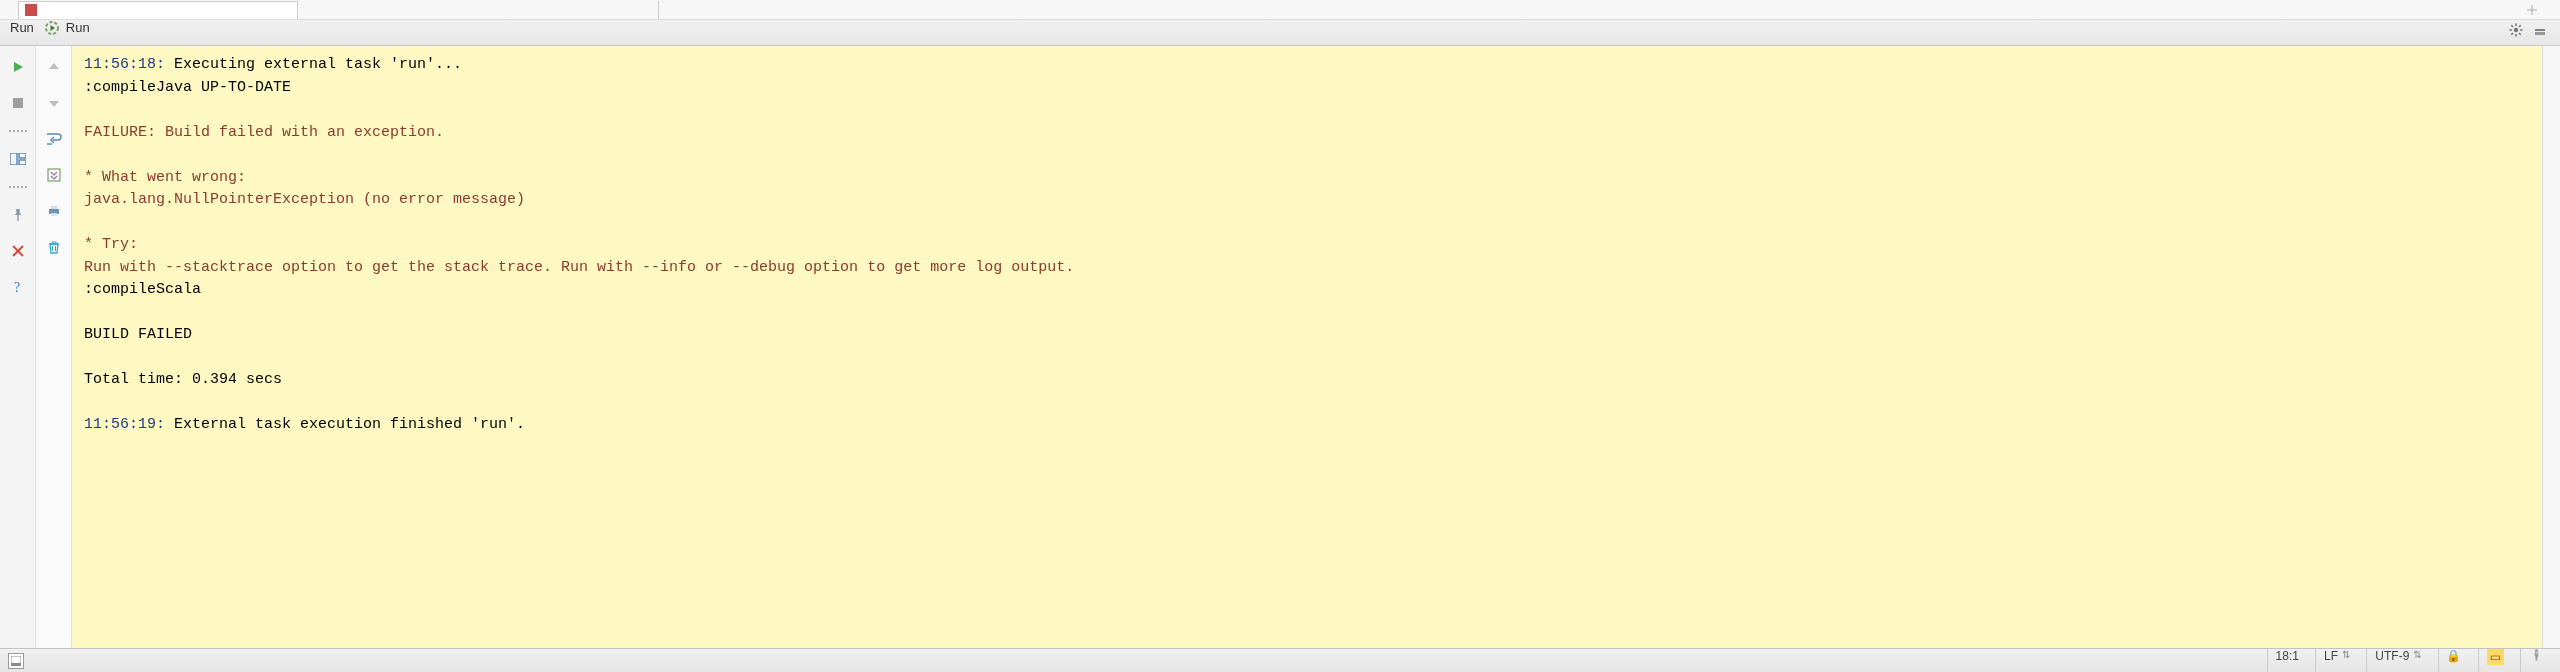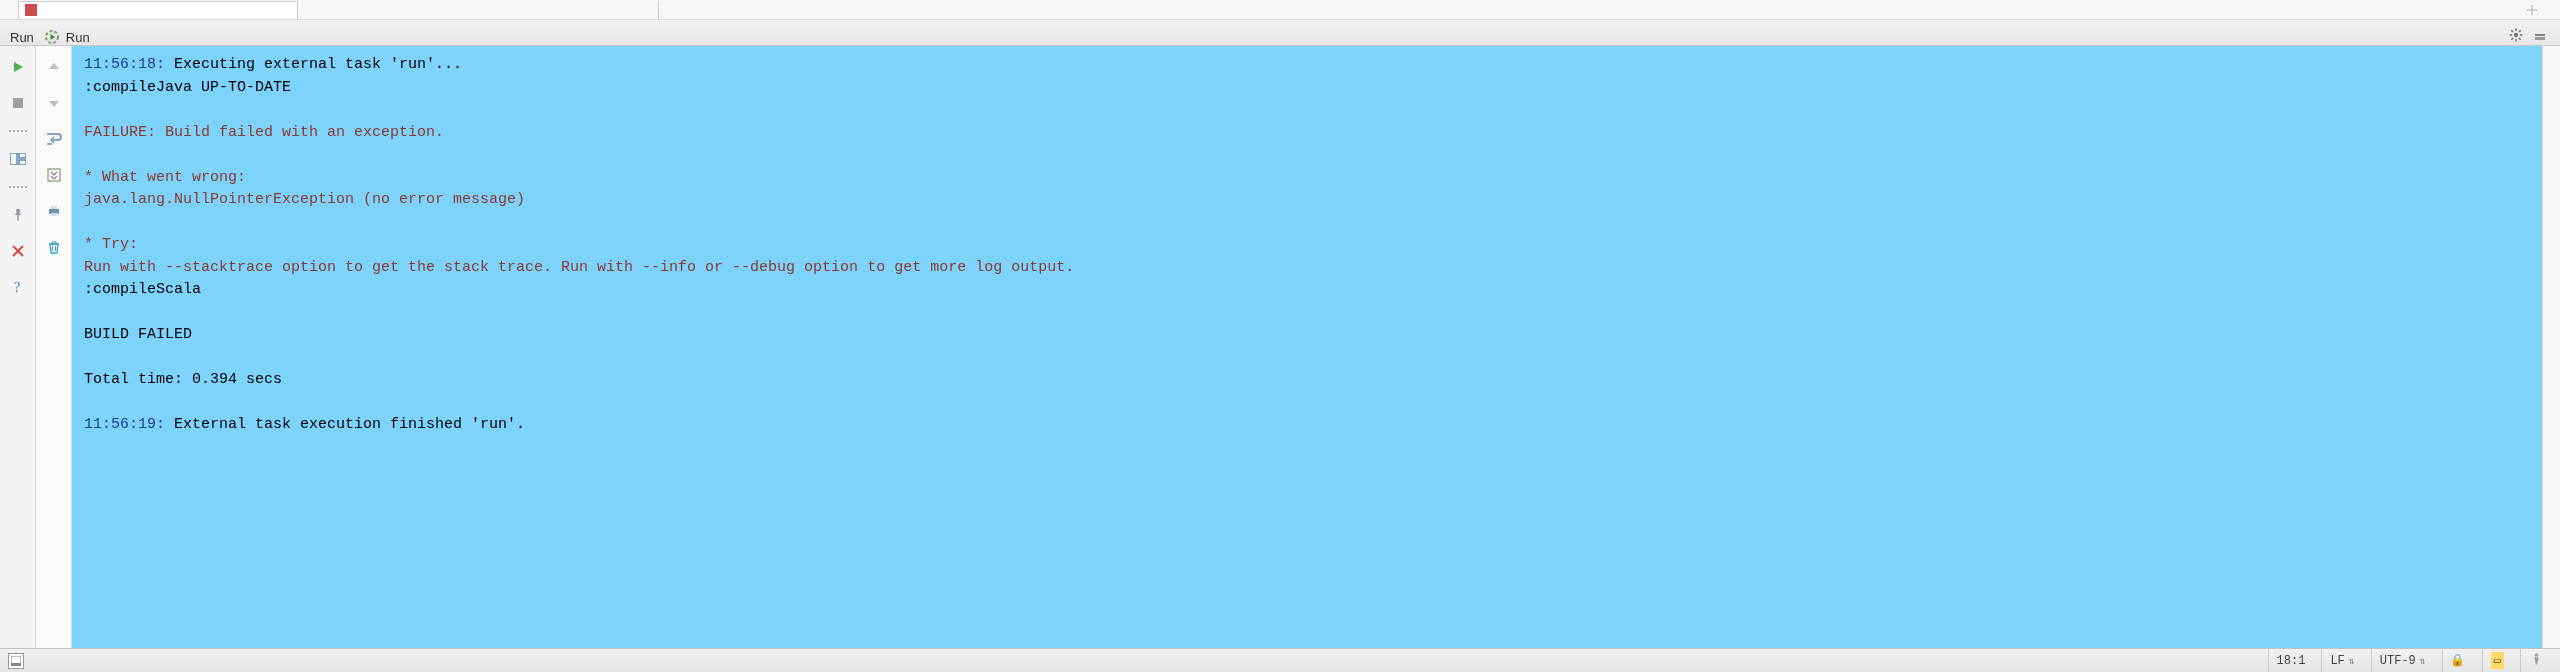--- a/index.html
+++ b/index.html
@@ -5,48 +5,48 @@
 * { box-sizing: border-box; margin: 0; padding: 0; }
 html, body { width: 2560px; height: 672px; font-family: "Lucida Grande", "Segoe UI", sans-serif; font-size: 13px; background: #fff; overflow: hidden; }
 
 .top-strip { height: 20px; background: #f7f7f7; border-bottom: 1px solid #dcdcdc; display: flex; align-items: center; }
 .top-strip .tab-ghost { width: 280px; height: 18px; margin-left: 18px; background: #fff; border: 1px solid #ccc; border-bottom: none; display:flex; align-items:center; padding:0 6px; gap:6px; }
 .top-strip .tab-ghost .tab-ico { width:12px; height:12px; background:#c94d4d; }
 .top-strip .tab-ghost span { color:#444; font-size:11px; letter-spacing:1px; opacity:.4;}
 .top-strip .sep { width:1px; height:18px; background:#ccc; margin-left:360px; }
 .top-strip .collapse-mini { margin-left:auto; margin-right:20px; width:16px; height:16px; display:flex; align-items:center; justify-content:center; }
 
-.tw-header { height: 26px; background: linear-gradient(#f0f0f0,#e7e7e7); border-bottom: 1px solid #c8c8c8; display: flex; align-items: flex-end; padding: 0 10px; color: #333; }
+.tw-header { height: 26px; background: linear-gradient(#f0f0f0,#e7e7e7); border-bottom: 1px solid #c8c8c8; display: flex; align-items: flex-start; padding: 0 10px; color: #333; }
 .tw-header .label { font-weight: 400; }
 .tw-header .run-icon { margin: 0 6px 0 10px; display:inline-flex; }
 .tw-header .conf-name { font-weight: 400; }
 .tw-header .spacer { flex: 1; }
 .tw-header .hdr-btn { width: 20px; height: 20px; display:inline-flex; align-items:center; justify-content:center; margin-left:4px; cursor:pointer; }
 
 .body-area { display: flex; height: calc(672px - 20px - 26px - 24px); background: #fff; }
 
 .gutter { width: 36px; background: #f4f4f4; border-right: 1px solid #dcdcdc; display: flex; flex-direction: column; align-items: center; padding-top: 10px; gap: 14px; }
 .gutter .dotrow { display:flex; gap:2px; padding:2px 0; }
 .gutter .dotrow span{ width:2px; height:2px; background:#aaa; }
 .gutter .btn { width:22px; height:22px; display:flex; align-items:center; justify-content:center; cursor:pointer; border-radius:3px; }
 
 .gutter2 { width: 36px; background: #fafafa; border-right: 1px solid #e0e0e0; display: flex; flex-direction: column; align-items: center; padding-top: 10px; gap: 14px; }
 .gutter2 .btn { width:22px; height:22px; display:flex; align-items:center; justify-content:center; cursor:pointer; border-radius:3px; }
 
-.console { flex: 1; background: #7dd3fc; font-family: Menlo, Consolas, "Courier New", monospace; font-size: 15px; line-height: 1.5; padding: 8px 12px; white-space: pre; overflow: auto; }
+.console { flex: 1; background: #fef9c3; font-family: Menlo, Consolas, "Courier New", monospace; font-size: 15px; line-height: 1.5; padding: 8px 12px; white-space: pre; overflow: auto; }
 .console .brown { color: #8B3A2F; }
 .console .blue  { color: #1E3A8A; }
 .console .black { color: #000; }
 
 .right-rail { width: 18px; background: #f7f7f7; border-left: 1px solid #dcdcdc; }
 
 .statusbar { height: 24px; background: linear-gradient(#f0f0f0,#e5e5e5); border-top: 1px solid #c2c2c2; display:flex; align-items:center; padding: 0 8px; gap: 8px; font-size: 12px; color:#444; }
 .statusbar .sq { width:16px; height:16px; border:1px solid #999; background:#fff; display:flex; align-items:center; justify-content:center; cursor:pointer; }
 .statusbar .spacer { flex:1; }
-.statusbar .cell { padding: 0 8px; border-left:1px solid #c9c9c9; height:24px; display:flex; align-items:center; gap:4px;font-family:Liberation Mono, monospace;}
+.statusbar .cell { padding: 0 8px; border-left:1px solid #c9c9c9; height:24px; display:flex; align-items:flex-start; gap:4px;}
 .statusbar .spin { color:#888; font-size:10px; }
 .statusbar .lock { color:#c7a85c; }
 .statusbar .highlight { background:#ffd966; padding:1px 3px; }
 .statusbar .hector { filter: grayscale(1) opacity(.5); }
 
 svg { display:block; }
 </style>
 </head>
 <body>
 

